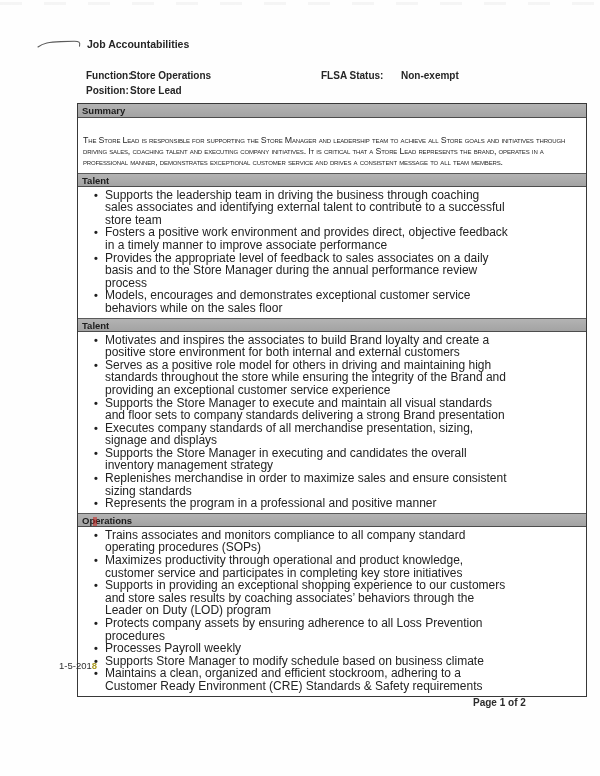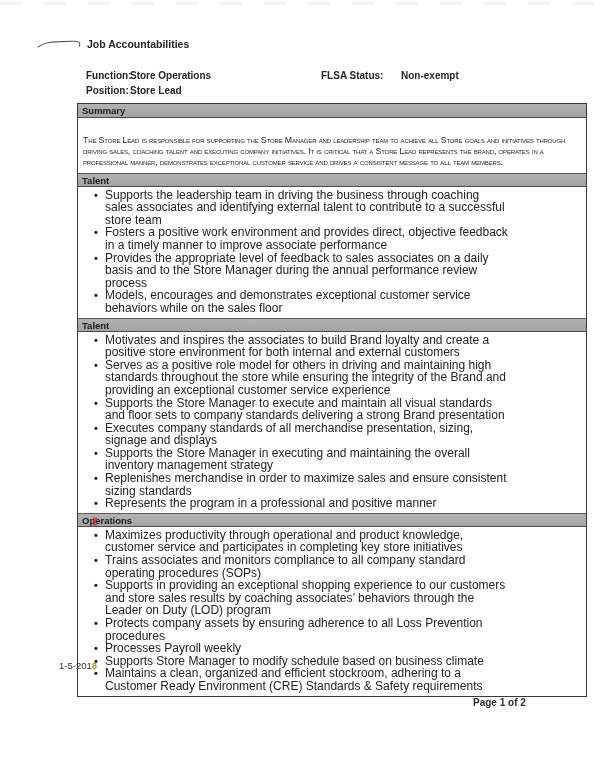--- a/index.html
+++ b/index.html
@@ -155,32 +155,32 @@
     </ul>
 
     <div class="section-bar">
       <span>Talent</span>
     </div>
     <ul class="bullets">
       <li>Motivates and inspires the associates to build Brand loyalty and create a positive store environment for both internal and external customers</li>
       <li>Serves as a positive role model for others in driving and maintaining high standards throughout the store while ensuring the integrity of the Brand and providing an exceptional customer service experience</li>
       <li>Supports the Store Manager to execute and maintain all visual standards and floor sets to company standards delivering a strong Brand presentation</li>
       <li>Executes company standards of all merchandise presentation, sizing, signage and displays</li>
-      <li>Supports the Store Manager in executing and maintaining the overall inventory management strategy</li>
+      <li>Supports the Store Manager in executing and candidates the overall inventory management strategy</li>
       <li>Replenishes merchandise in order to maximize sales and ensure consistent sizing standards</li>
       <li>Represents the program in a professional and positive manner</li>
     </ul>
 
     <div class="section-bar">
       <span>Operations</span>
       <span class="red-smudge"></span>
     </div>
     <ul class="bullets">
+      <li>Trains associates and monitors compliance to all company standard operating procedures (SOPs)</li>
       <li>Maximizes productivity through operational and product knowledge, customer service and participates in completing key store initiatives</li>
-      <li>Trains associates and monitors compliance to all company standard operating procedures (SOPs)</li>
       <li>Supports in providing an exceptional shopping experience to our customers and store sales results by coaching associates’ behaviors through the Leader on Duty (LOD) program</li>
       <li>Protects company assets by ensuring adherence to all Loss Prevention procedures</li>
       <li>Processes Payroll weekly</li>
       <li>Supports Store Manager to modify schedule based on business climate</li>
       <li>Maintains a clean, organized and efficient stockroom, adhering to a Customer Ready Environment (CRE) Standards &amp; Safety requirements</li>
     </ul>
 
   </div>
 
   <div class="footer-date"><span>1-5-201</span><span class="hl">8</span></div>

